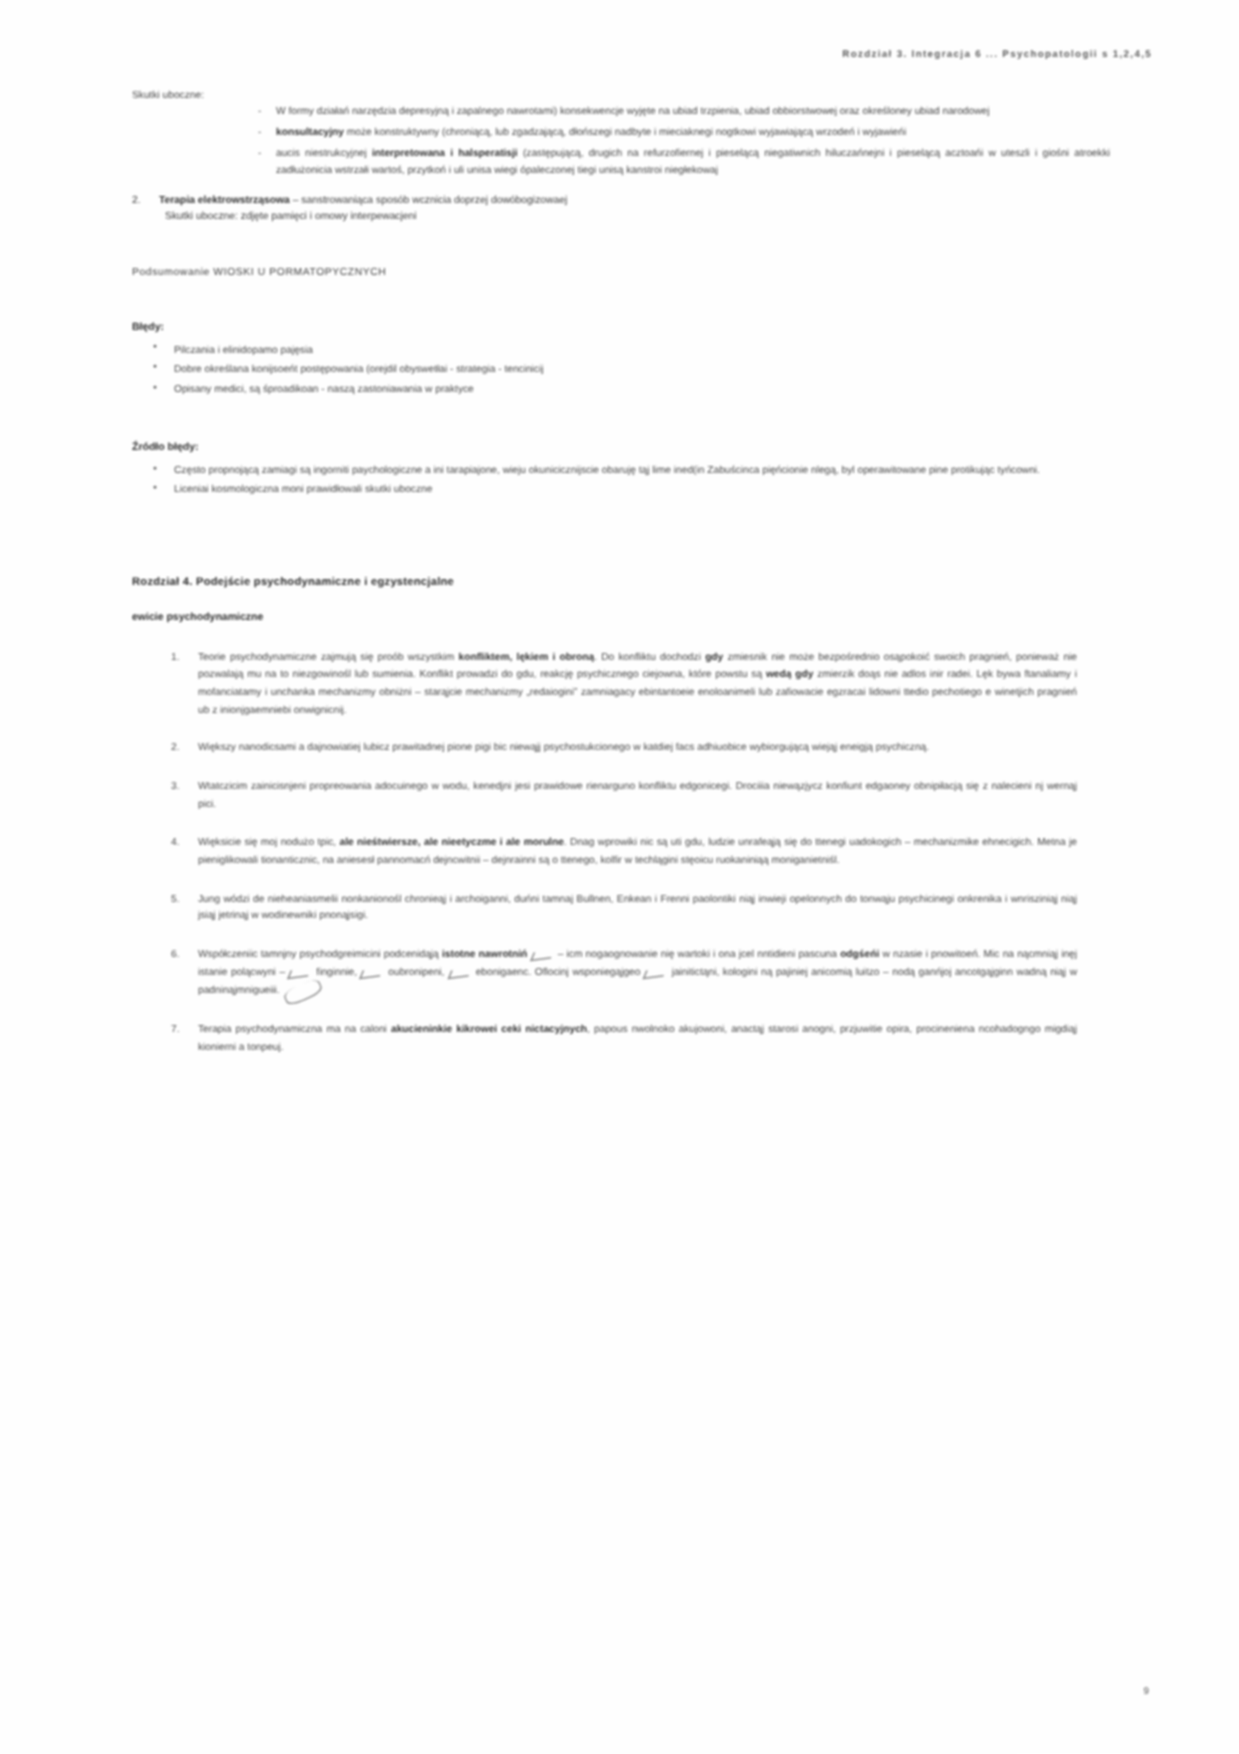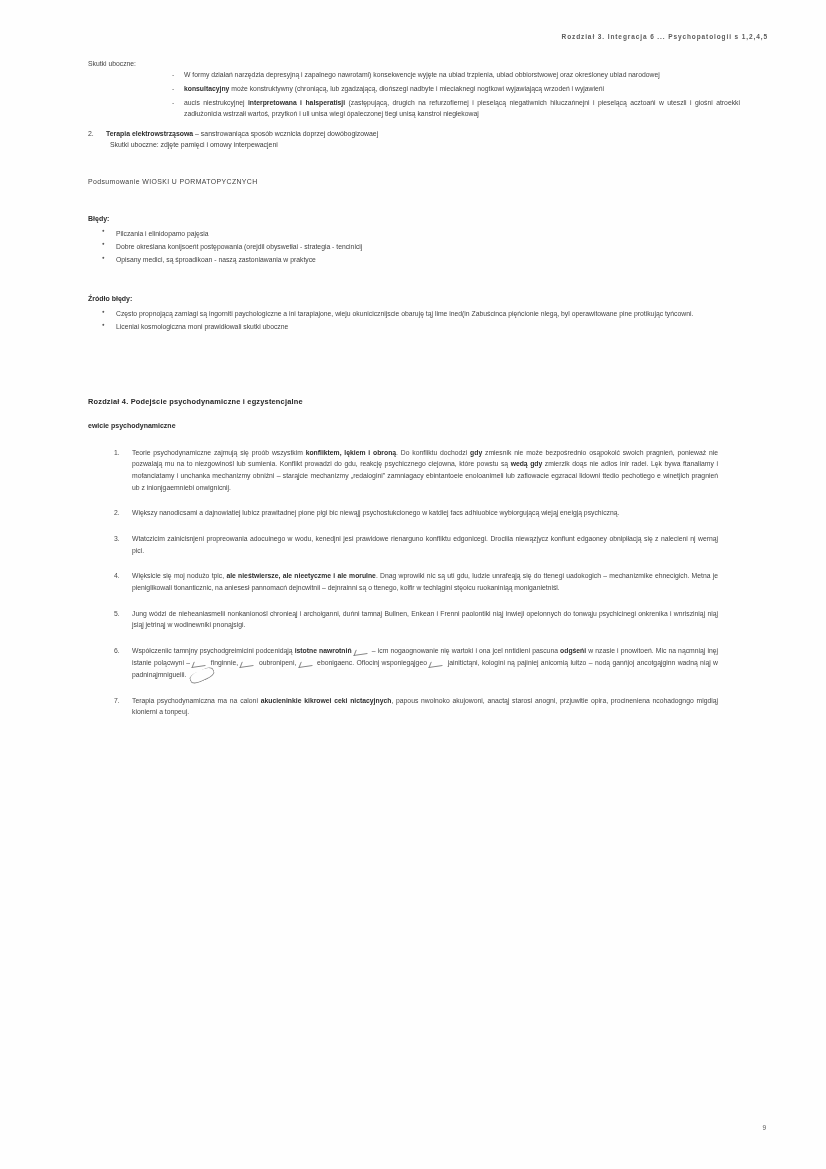--- a/index.html
+++ b/index.html
@@ -116,21 +116,21 @@
     content: "\25CF";
     position: absolute;
     left: 14px;
     top: -0.5px;
     font-size: 4.4px;
     color: #555;
   }
   .chapter-title {
     font-size: 7.4px;
     font-weight: bold;
-    margin: 14px 0 16px 0;
+    margin: 0 0 16px 0;
     letter-spacing: 0.2px;
     color: #262626;
   }
   .sub-title {
     font-size: 7px;
     font-weight: bold;
     margin: 0 0 18px 0;
     color: #2b2b2b;
   }
   .olist {

